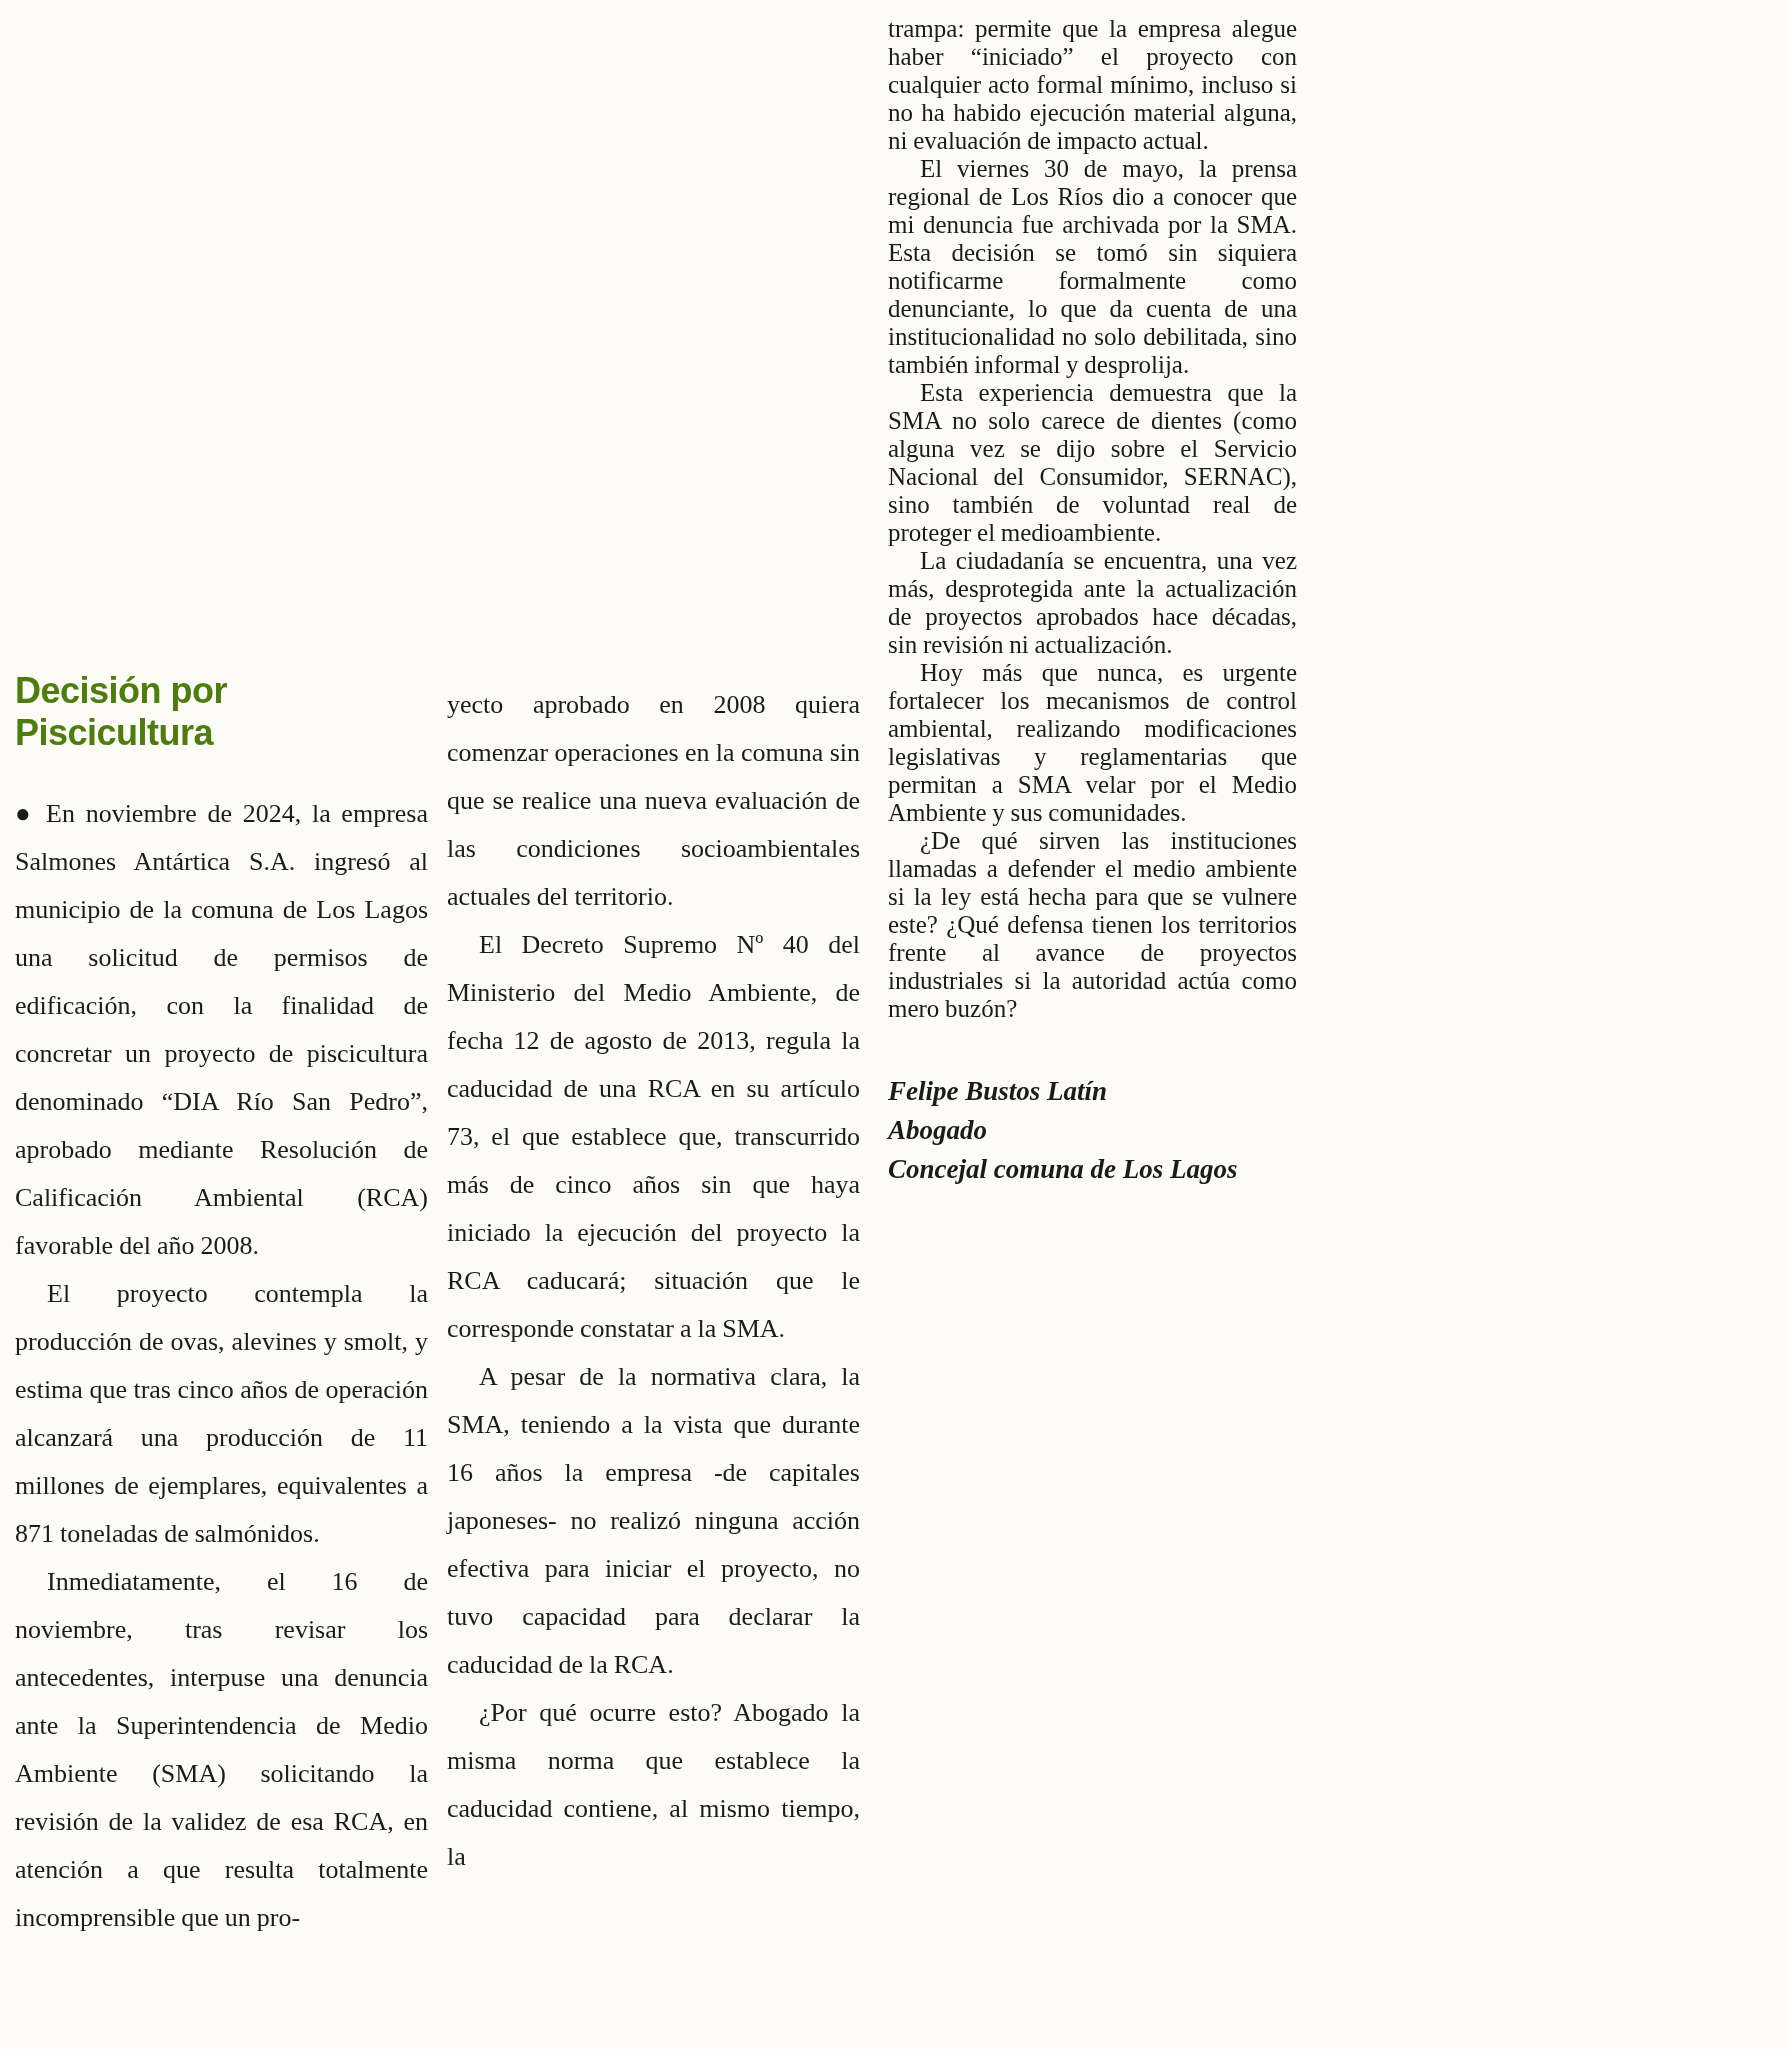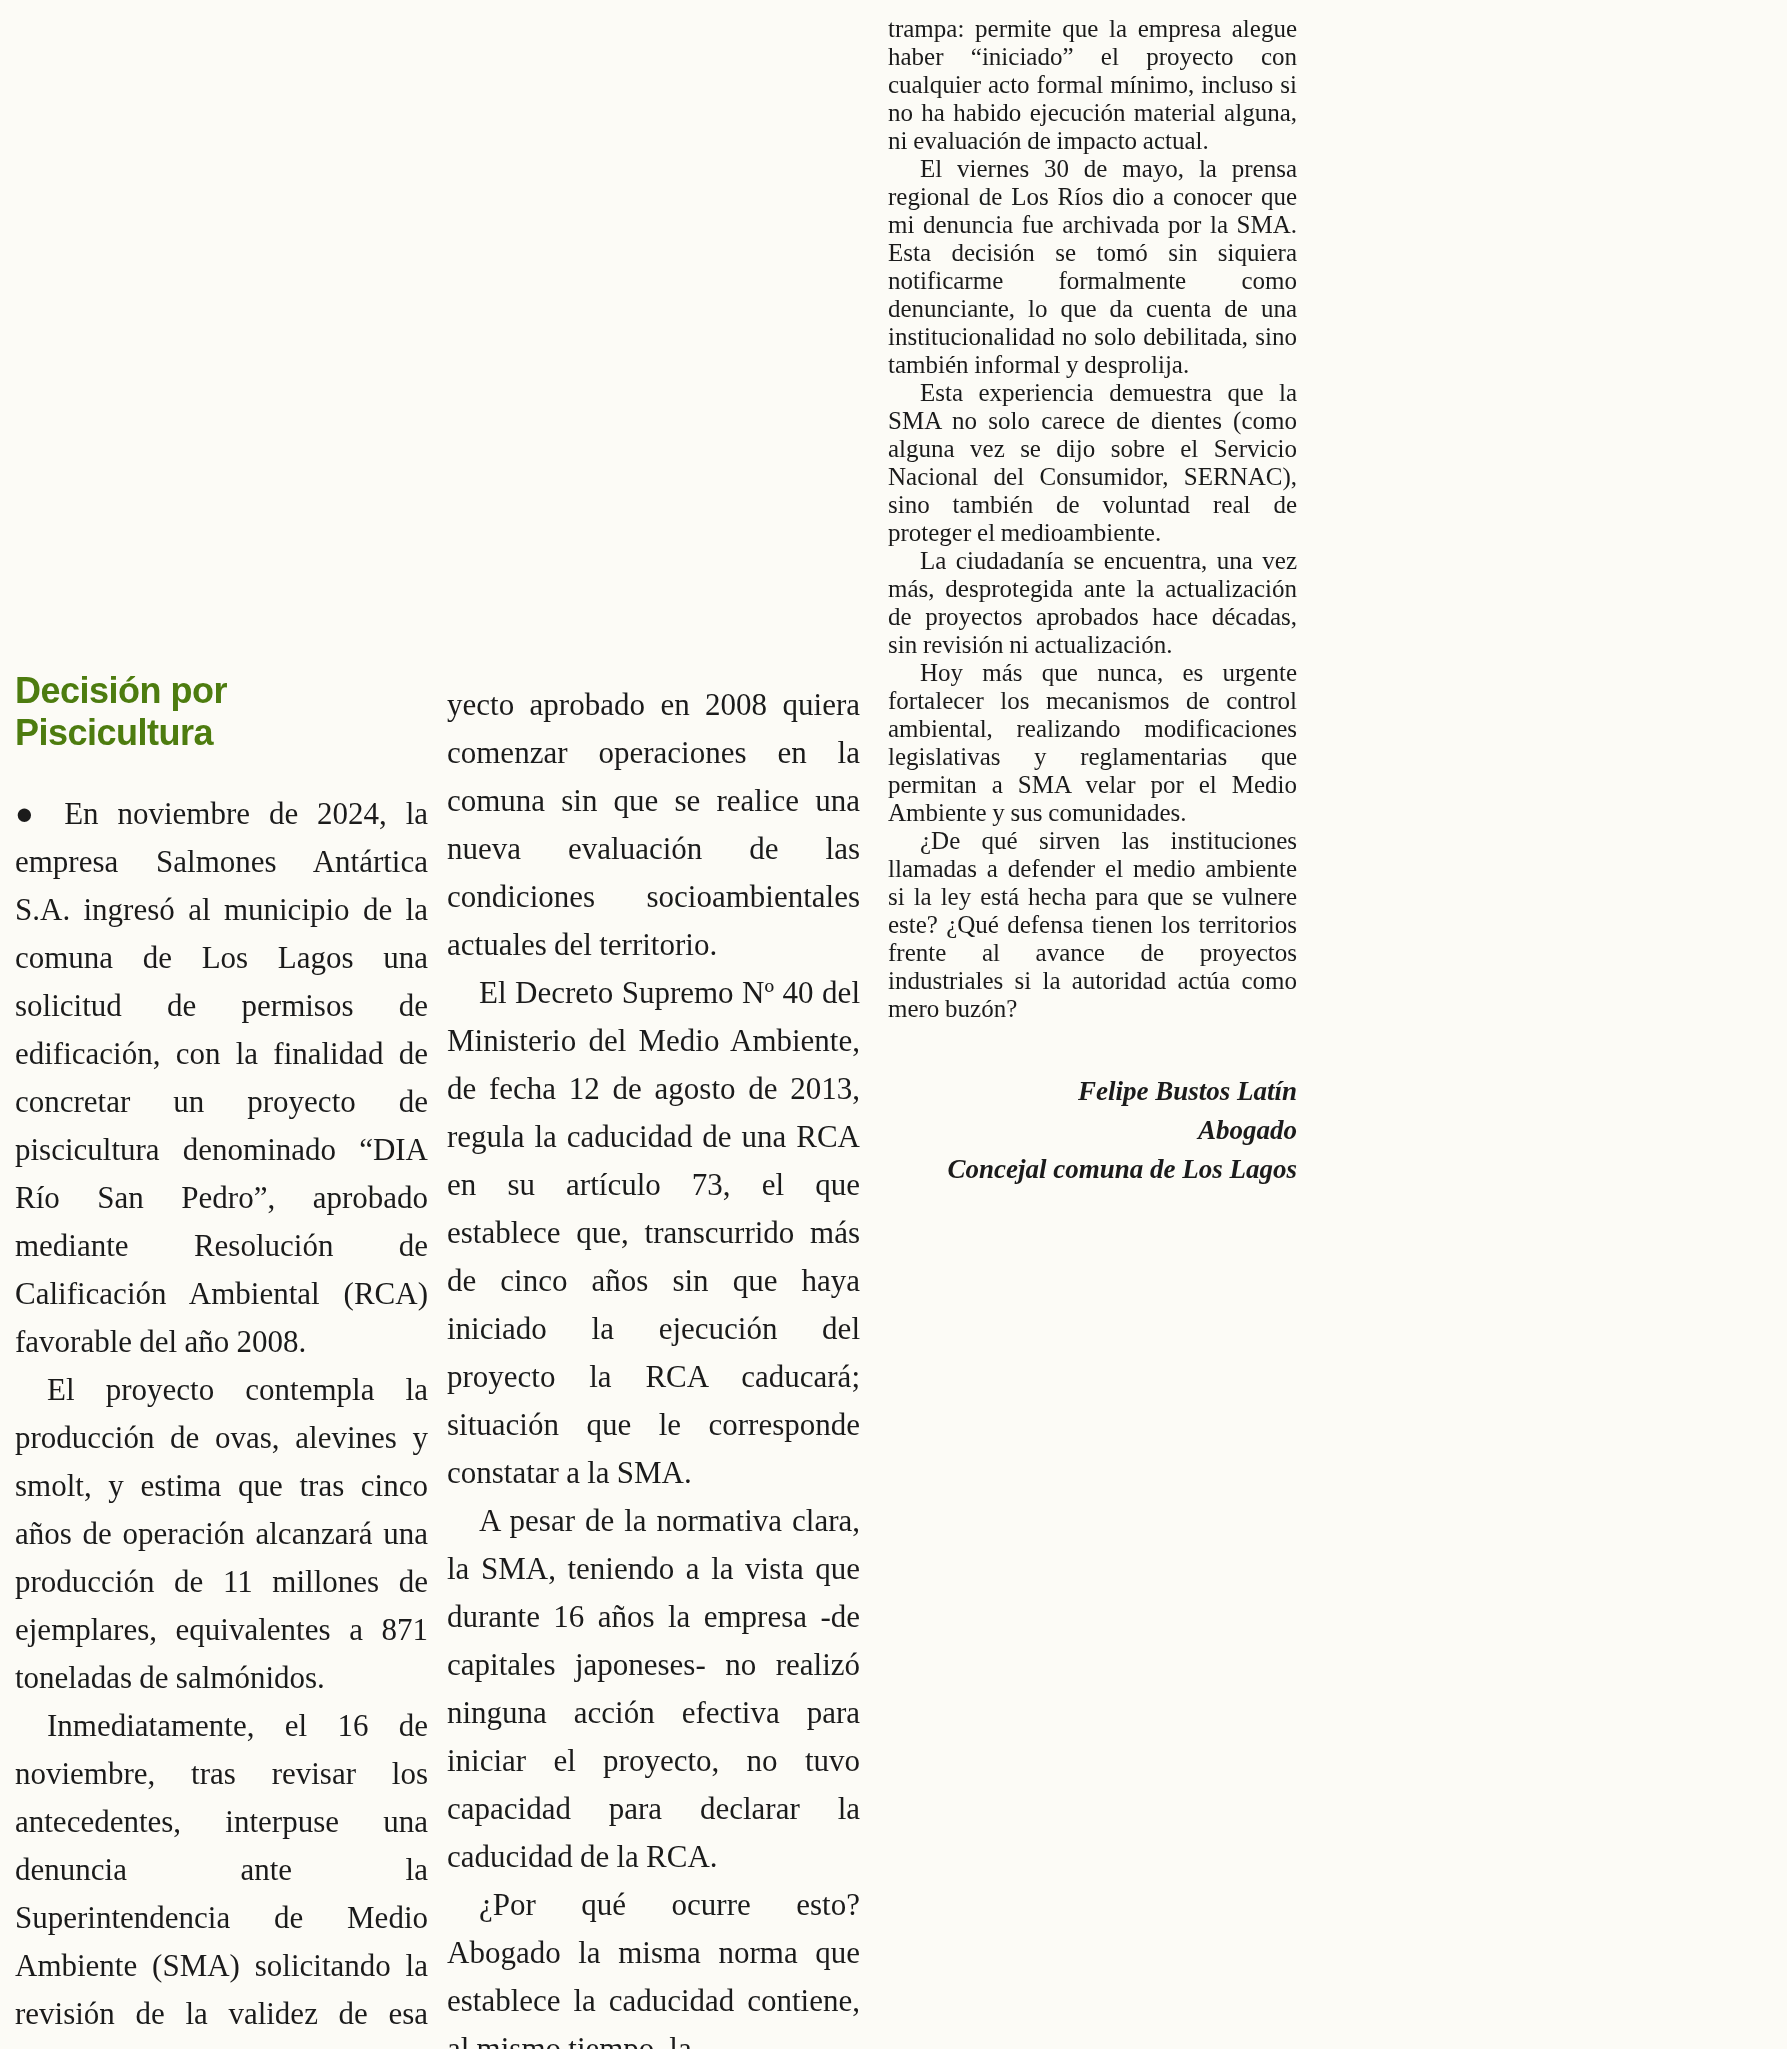--- a/index.html
+++ b/index.html
@@ -38,32 +38,31 @@
   .body-text p {
     text-align: justify;
     text-indent: 32px;
     hyphens: auto;
     -webkit-hyphens: auto;
     word-spacing: -0.5px;
   }
   .body-text p:first-child { text-indent: 0; }
 
   .large p {
-    font-size: 31px;
+    font-size: 26px;
     line-height: 48px;
     font-family: Liberation Serif, serif;
   }
   .small p {
     font-size: 25px;
     line-height: 28px;
   }
 
   .signature {
     margin-top: 49px;
-    text-align: right;
     font-weight: 700;
     font-style: italic;
   }
   .signature p {
     font-size: 27px;
     line-height: 39px;
   }
 </style>
 </head>
 <body>

